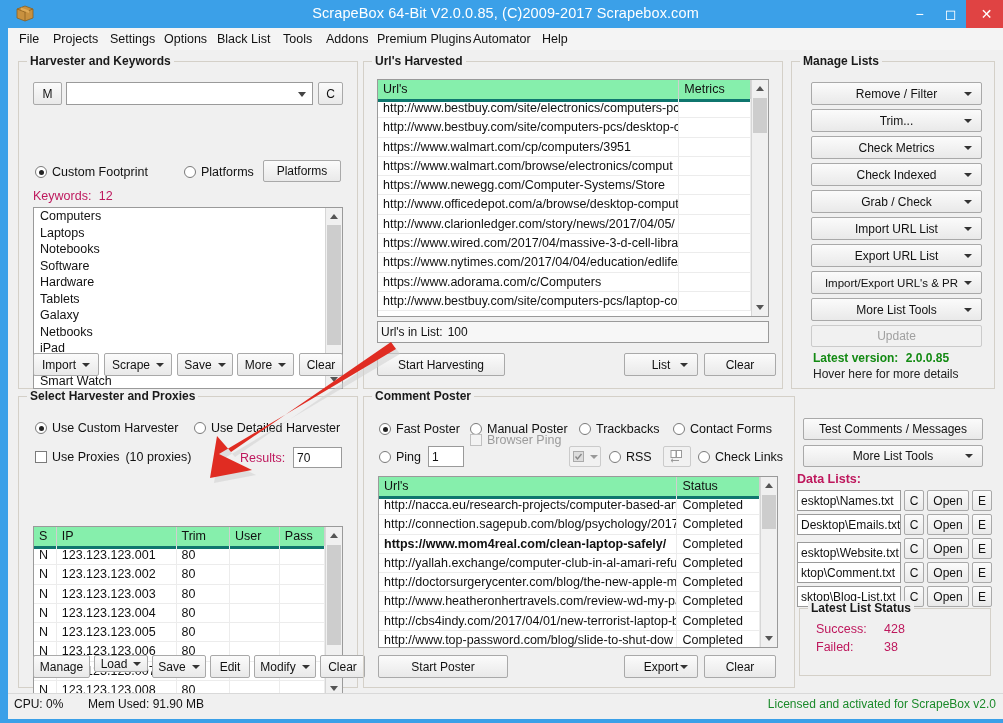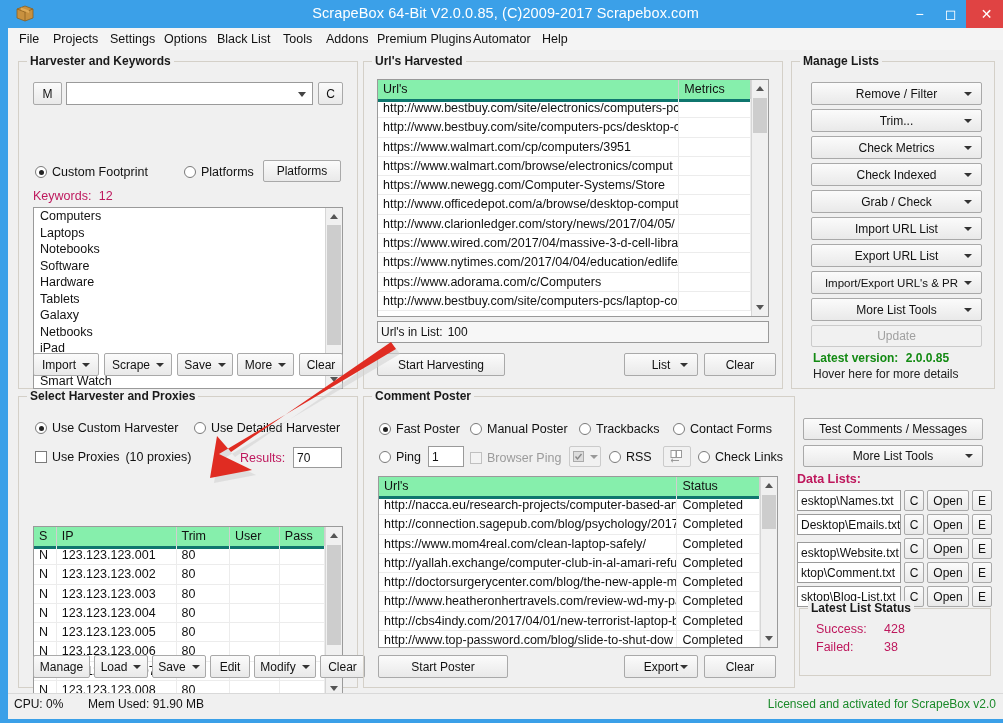--- a/index.html
+++ b/index.html
@@ -476,21 +476,21 @@
             <span class="chev up"></span>
           </div>
         <div class="thumb" style="top:18px;height:100px;"></div>
         <div class="sb-arrow dn">
             <span class="chev dn"></span>
           </div>
       </div>
     </div>
 
     <div class="btn" style="left:25px;top:605px;width:57px;height:23px;">Manage</div>
-    <div class="btn" style="left:86px;top:605px;width:54px;height:23px;">
+    <div class="btn" style="left:86px;top:605px;width:54px;height:17px;">
         <span>Load</span>
         <span class="caret"></span>
       </div>
     <div class="btn" style="left:144px;top:605px;width:54px;height:23px;">
         <span>Save</span>
         <span class="caret"></span>
       </div>
     <div class="btn" style="left:202px;top:605px;width:40px;height:23px;">Edit</div>
     <div class="btn" style="left:246px;top:605px;width:62px;height:23px;">
         <span>Modify</span>
@@ -516,21 +516,21 @@
     <div class="radio" style="left:665px;top:372px;">
       <span class="dot"></span>
       <span>Contact Forms</span>
     </div>
 
     <div class="radio" style="left:371px;top:400px;">
       <span class="dot"></span>
       <span>Ping</span>
     </div>
     <div class="tbox" style="left:420px;top:396px;width:36px;height:21px;">1</div>
-    <div class="chk dis" style="left:462px;top:401px;">
+    <div class="chk dis" style="left:462px;top:383px;">
       <span class="box"></span>
       <span>Browser Ping</span>
     </div>
     <div class="btn disabled" style="left:561px;top:396px;width:32px;height:21px;">
       <svg width="11" height="11" viewBox="0 0 11 11">
           <rect x="0.5" y="0.5" width="10" height="10" fill="#ddd" stroke="#aaa"></rect>
           <path d="M2.5 5.5 L4.5 8 L8.5 3" fill="none" stroke="#888" stroke-width="1.4"></path>
         </svg>
       <span class="caret" style="border-top-color:#999"></span>
     </div>
@@ -558,21 +558,21 @@
       <div class="grid-body" id="cp-rows">
           <div class="grid-row">
             <div class="gc" style="width: 300px;">http://nacca.eu/research-projects/computer-based-art</div>
             <div class="gc" style="width: 83px;">Completed</div>
           </div>
           <div class="grid-row">
             <div class="gc" style="width: 300px;">http://connection.sagepub.com/blog/psychology/2017/</div>
             <div class="gc" style="width: 83px;">Completed</div>
           </div>
           <div class="grid-row">
-            <div class="gc" style="width: 300px;">https://www.mom4real.com/clean-laptop-safely/</div>
+            <div class="gc" style="width: 300px; font-weight: bold;">https://www.mom4real.com/clean-laptop-safely/</div>
             <div class="gc" style="width: 83px;">Completed</div>
           </div>
           <div class="grid-row">
             <div class="gc" style="width: 300px;">http://yallah.exchange/computer-club-in-al-amari-refu</div>
             <div class="gc" style="width: 83px;">Completed</div>
           </div>
           <div class="grid-row">
             <div class="gc" style="width: 300px;">http://doctorsurgerycenter.com/blog/the-new-apple-m</div>
             <div class="gc" style="width: 83px;">Completed</div>
           </div>

